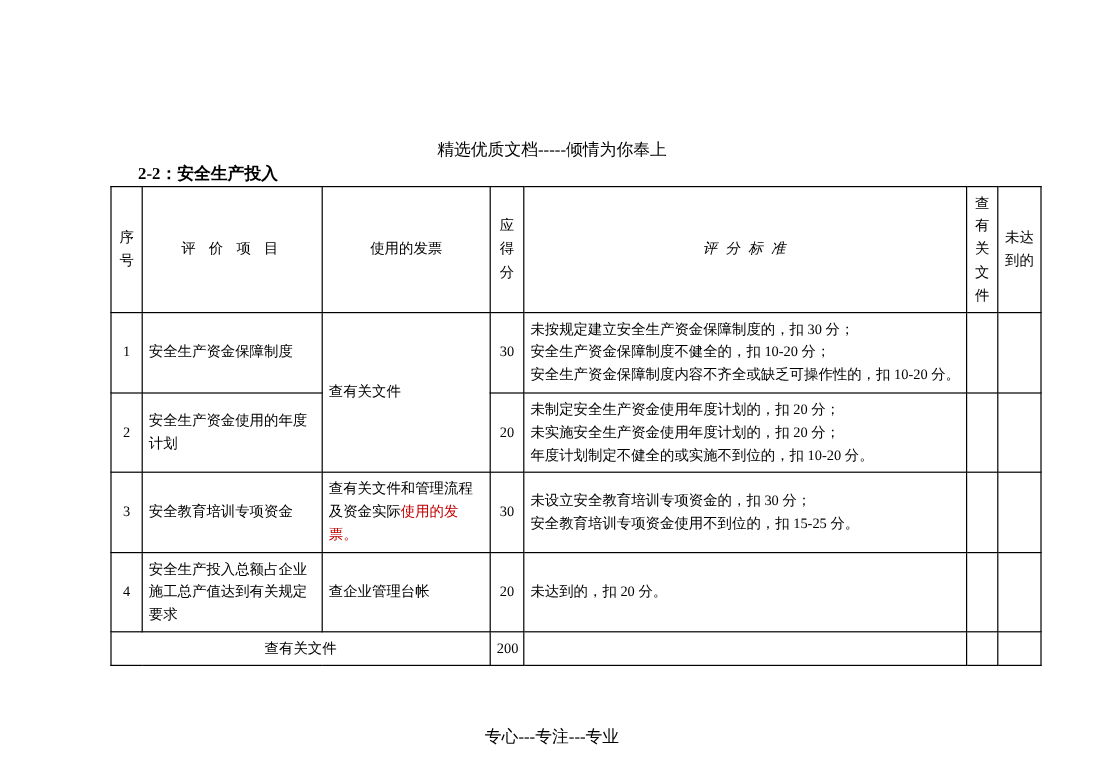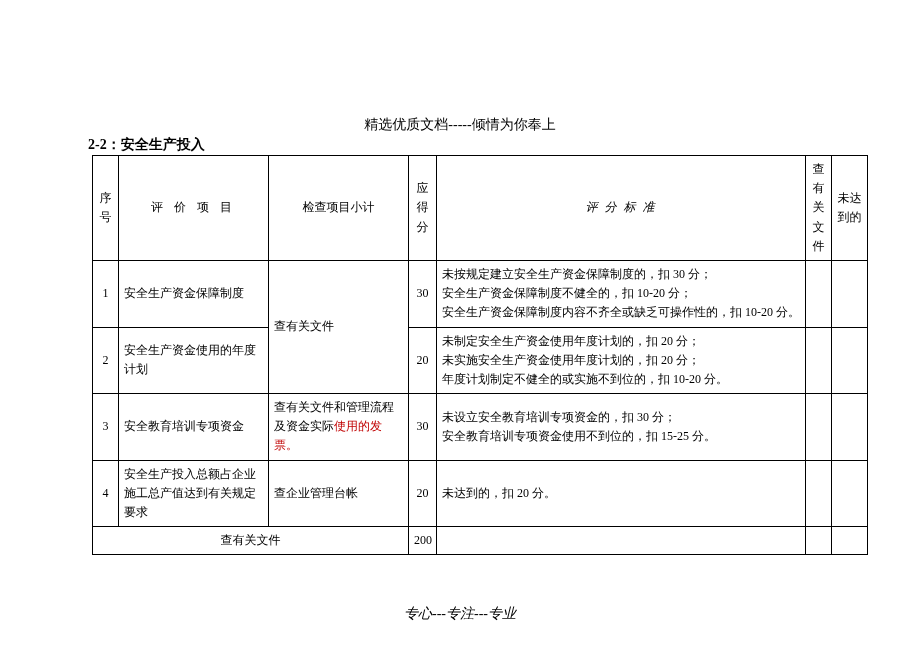--- a/index.html
+++ b/index.html
@@ -18,23 +18,22 @@
     }
     .page-header {
       text-align: center;
       font-size: 14px;
       padding-top: 116px;
       padding-bottom: 2px;
     }
     .section-title {
       font-size: 14px;
       font-weight: bold;
-      padding-left: 64px;
+      padding-left: 115px;
       padding-bottom: 1px;
-      margin-left: 24px;
     }
     .table-wrap {
       padding: 0 52px 0 92px;
     }
     table {
       border-collapse: collapse;
       width: 100%;
       table-layout: fixed;
     }
     th, td {
@@ -57,21 +56,20 @@
     .center { text-align: center; }
     .spaced4 { letter-spacing: 4px; }
     .spaced2 { letter-spacing: 2px; font-style: italic; }
     .red { color: #c00000; }
     .page-footer {
       position: absolute;
       bottom: 28px;
       width: 100%;
       text-align: center;
       font-size: 14px;
-      font-style: italic;
     }
     .criteria-line {
       display: block;
     }
   </style>
 </head>
 <body>
 
 <div class="page-header">精选优质文档-----倾情为你奉上</div>
 <div class="section-title">2-2：安全生产投入</div>
@@ -84,21 +82,21 @@
       <col class="col-method">
       <col class="col-score">
       <col class="col-criteria">
       <col class="col-deduct">
       <col class="col-actual">
     </colgroup>
     <thead>
       <tr>
         <th>序号</th>
         <th class="spaced4">评 价 项 目</th>
-        <th>检查项目小计</th>
+        <th>使用的发票</th>
         <th>应得分</th>
         <th class="spaced2">评 分 标 准</th>
         <th>查有关文件</th>
         <th>未达到的</th>
       </tr>
     </thead>
     <tbody>
       <tr>
         <td class="center">1</td>
         <td>安全生产资金保障制度</td>

